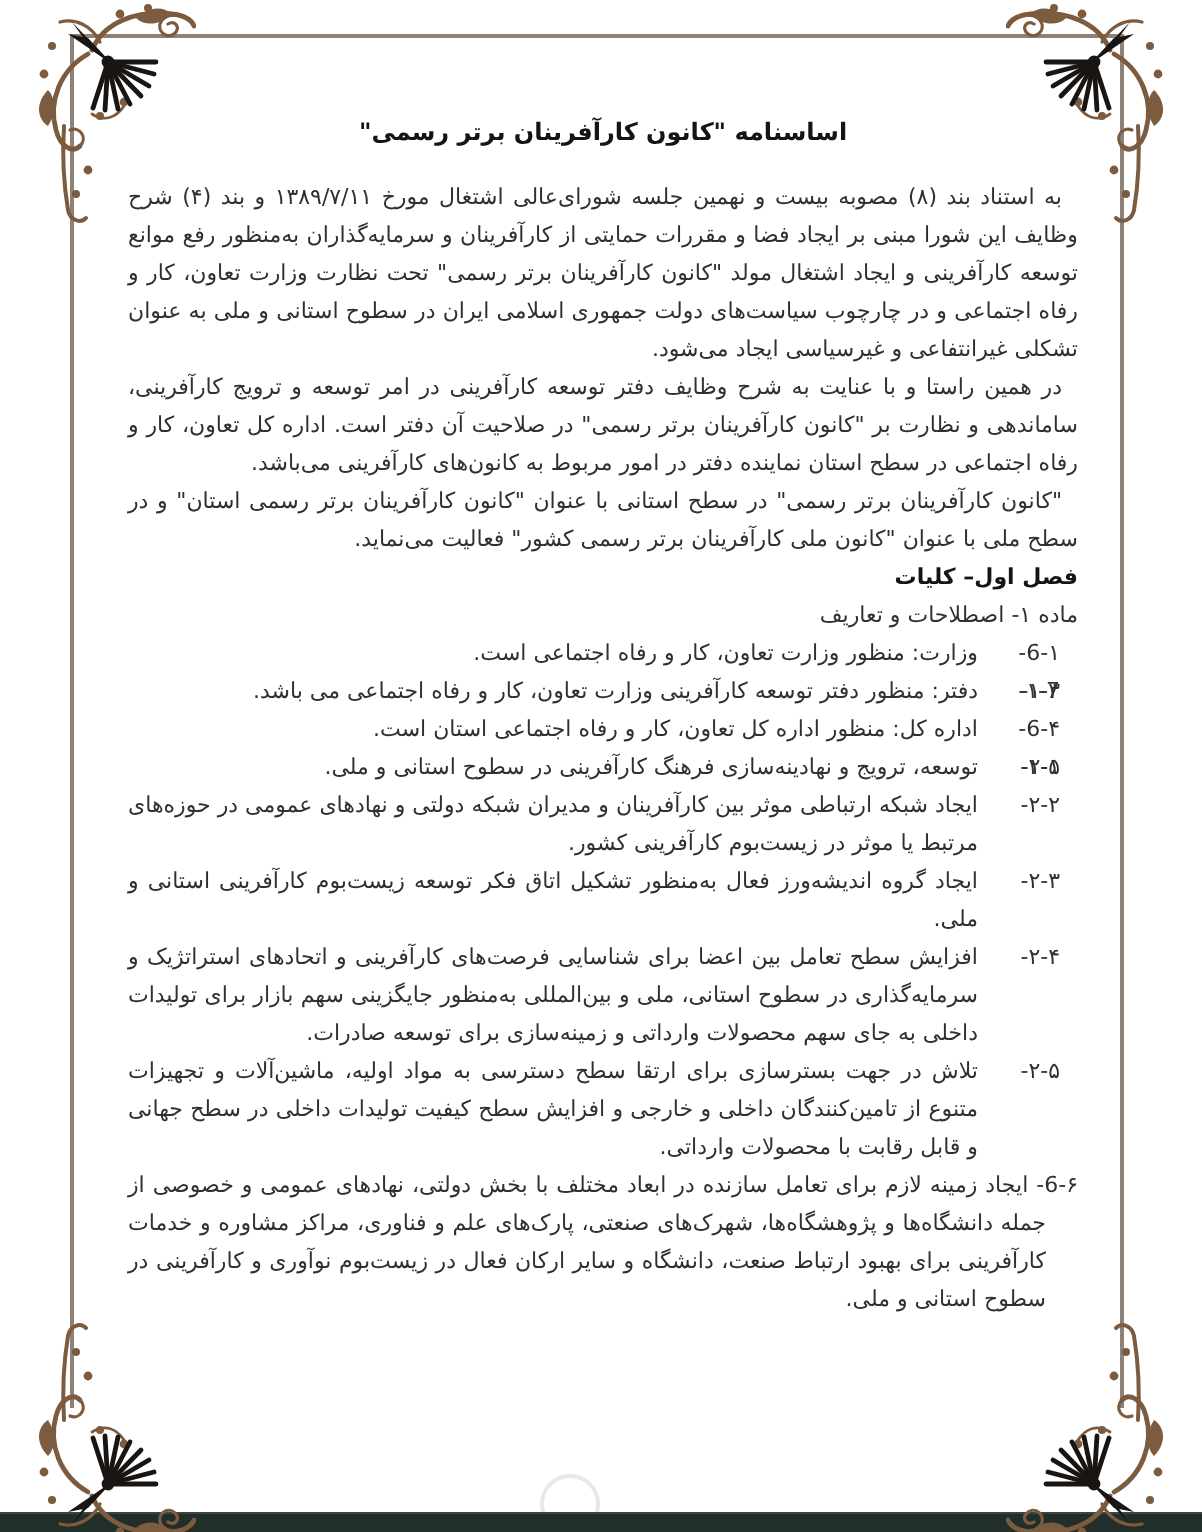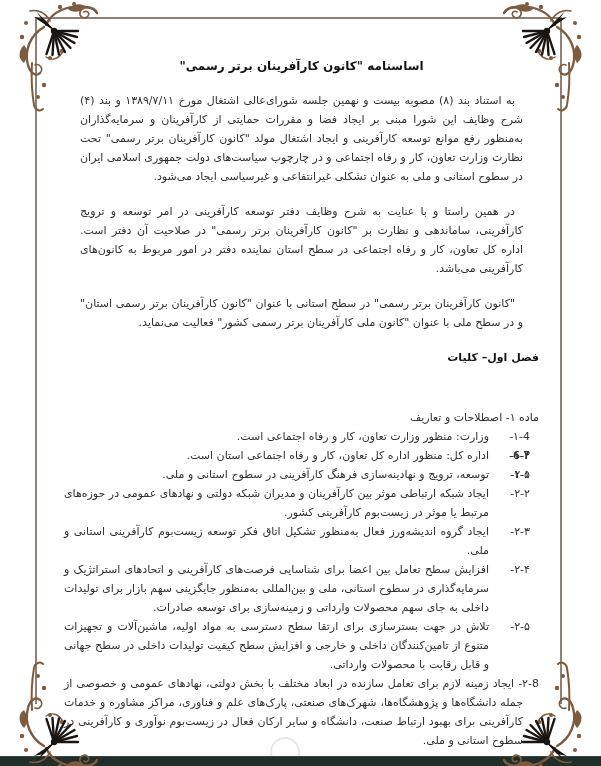--- a/index.html
+++ b/index.html
@@ -31,22 +31,22 @@
     position:absolute; left:64px; right:62px; top:0;
     direction:rtl; text-align:justify;
     color:#303030; font-size:11px; line-height:19px;
     z-index:2;
   }
   .doc-title {
     text-align:center; font-weight:bold; color:#141414;
     font-size:12px; margin:57px 0 14px 0; line-height:18px;
   }
   .h-bold { font-weight:bold; color:#141414; text-align:right; }
-  .doc p { margin:16px; text-indent:8px; }
-  .h-article { text-align:right;margin-top:41px; }
+  .doc p { margin:0; text-indent:8px; }
+  .h-article { text-align:right; }
 
   .itm { position:relative; padding-right:50px; }
   .itm .mk { position:absolute; right:9px; top:0; white-space:nowrap; }
   .itm-flush { padding-right:16px; text-indent:-16px; }
   .itm-flush .mk-in { white-space:nowrap; }
 </style>
 </head>
 <body>
 
 <div class="frame-top"></div>
@@ -210,28 +210,29 @@
   <div class="doc-title">اساسنامه "کانون کارآفرینان برتر رسمی"</div>
 
   <p>به استناد بند (۸) مصوبه بیست و نهمین جلسه شورای‌عالی اشتغال مورخ ۱۳۸۹/۷/۱۱ و بند (۴) شرح وظایف این شورا مبنی بر ایجاد فضا و مقررات حمایتی از کارآفرینان و سرمایه‌گذاران به‌منظور رفع موانع توسعه کارآفرینی و ایجاد اشتغال مولد "کانون کارآفرینان برتر رسمی" تحت نظارت وزارت تعاون، کار و رفاه اجتماعی و در چارچوب سیاست‌های دولت جمهوری اسلامی ایران در سطوح استانی و ملی به عنوان تشکلی غیرانتفاعی و غیرسیاسی ایجاد می‌شود.</p>
   <p>در همین راستا و با عنایت به شرح وظایف دفتر توسعه کارآفرینی در امر توسعه و ترویج کارآفرینی، ساماندهی و نظارت بر "کانون کارآفرینان برتر رسمی" در صلاحیت آن دفتر است. اداره کل تعاون، کار و رفاه اجتماعی در سطح استان نماینده دفتر در امور مربوط به کانون‌های کارآفرینی می‌باشد.</p>
   <p>"کانون کارآفرینان برتر رسمی" در سطح استانی با عنوان "کانون کارآفرینان برتر رسمی استان" و در سطح ملی با عنوان "کانون ملی کارآفرینان برتر رسمی کشور" فعالیت می‌نماید.</p>
 
   <div class="h-bold">فصل اول– کلیات</div>
 
   <div class="h-article">ماده ۱- اصطلاحات و تعاریف</div>
   <div class="itm">
-    <span class="mk">۱-4-</span>
+    <span class="mk">6-۱-</span>
     <span>وزارت: منظور وزارت تعاون، کار و رفاه اجتماعی است.</span>
   </div>
   <div class="itm">
     <span class="mk">۱-7-</span>
   </div>
   <div class="itm">
     <span class="mk">۱-۳-</span>
+    <span>دفتر: منظور دفتر توسعه کارآفرینی وزارت تعاون، کار و رفاه اجتماعی می باشد.</span>
   </div>
   <div class="itm">
     <span class="mk">6-۴-</span>
     <span>اداره کل: منظور اداره کل تعاون، کار و رفاه اجتماعی استان است.</span>
   </div>
   <div class="itm">
     <span class="mk">۱-۵-</span>
   </div>
 
   <div class="itm">
@@ -248,19 +249,19 @@
   </div>
   <div class="itm">
     <span class="mk">۲-۴-</span>
     <span>افزایش سطح تعامل بین اعضا برای شناسایی فرصت‌های کارآفرینی و اتحادهای استراتژیک و سرمایه‌گذاری در سطوح استانی، ملی و بین‌المللی به‌منظور جایگزینی سهم بازار برای تولیدات داخلی به جای سهم محصولات وارداتی و زمینه‌سازی برای توسعه صادرات.</span>
   </div>
   <div class="itm">
     <span class="mk">۲-۵-</span>
     <span>تلاش در جهت بسترسازی برای ارتقا سطح دسترسی به مواد اولیه، ماشین‌آلات و تجهیزات متنوع از تامین‌کنندگان داخلی و خارجی و افزایش سطح کیفیت تولیدات داخلی در سطح جهانی و قابل رقابت با محصولات وارداتی.</span>
   </div>
   <div class="itm itm-flush">
-    <span class="mk-in">۲-8-</span>
+    <span class="mk-in">6-۶-</span>
     <span>ایجاد زمینه لازم برای تعامل سازنده در ابعاد مختلف با بخش دولتی، نهادهای عمومی و خصوصی از جمله دانشگاه‌ها و پژوهشگاه‌ها، شهرک‌های صنعتی، پارک‌های علم و فناوری، مراکز مشاوره و خدمات کارآفرینی برای بهبود ارتباط صنعت، دانشگاه و سایر ارکان فعال در زیست‌بوم نوآوری و کارآفرینی در سطوح استانی و ملی.</span>
   </div>
 </div>
 
 <div class="wm-circle"></div>
 <div class="bottom-bar"></div>
 
 </body></html>

